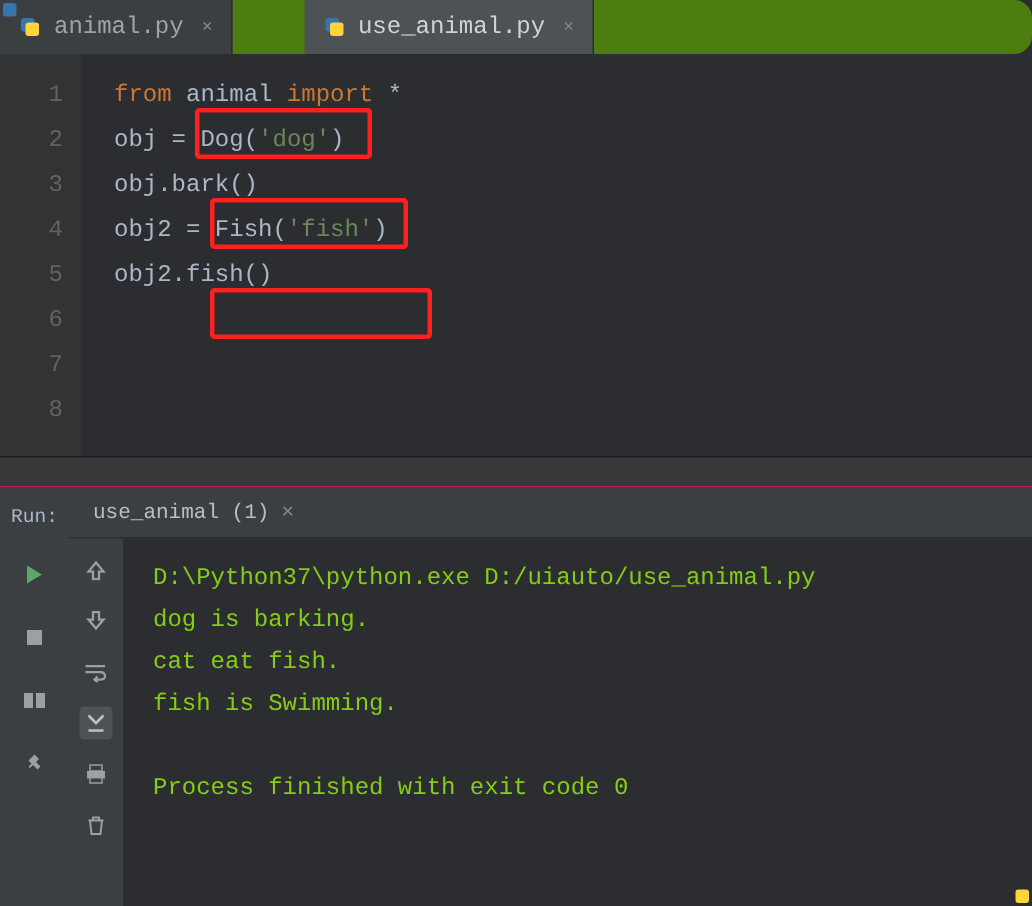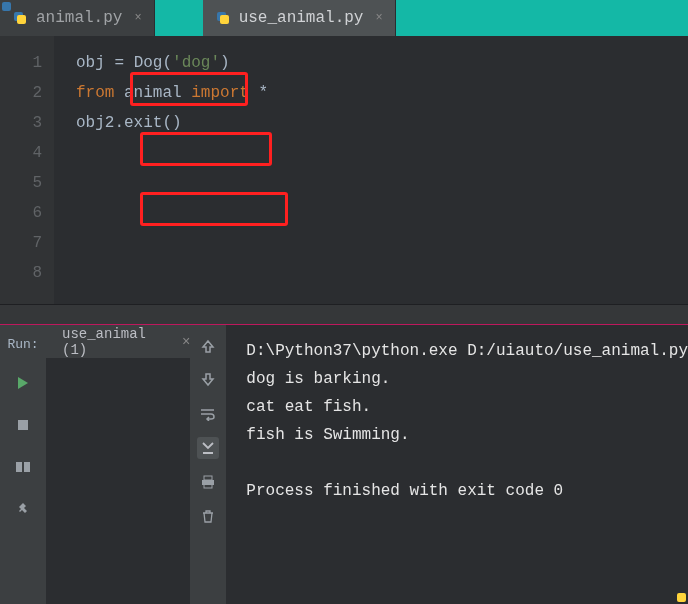--- a/index.html
+++ b/index.html
@@ -5,23 +5,24 @@
   * { box-sizing: border-box; margin: 0; padding: 0; }
   html, body { width: 688px; height: 604px; overflow: hidden; }
   body {
     background: #2b2d30;
     font-family: "Consolas", "Courier New", monospace;
     font-size: 16px;
     color: #bcbec4;
   }
   .tabs {
     display: flex;
-    background: #14b8a6;
+    background: #4d7c0f;
     height: 36px;
     align-items: stretch;
+    border-radius: 12px;
   }
   .tab {
     display: flex;
     align-items: center;
     gap: 8px;
     padding: 0 12px;
     border-right: 1px solid #2b2d30;
     background: #3c3f41;
     color: #a0a3a6;
     cursor: pointer;
@@ -91,21 +92,21 @@
     padding-left: 8px;
     gap: 8px;
     background: #3c3f41;
     border-bottom: 1px solid #2b2d30;
     color: #bcbec4;
     font-size: 14px;
   }
   .run-body {
     flex: 1;
     display: flex;
-    flex-direction: row;
+    flex-direction: column;
   }
   .run-content {
     display: flex;
     flex: 1;
   }
   .run-toolcol {
     width: 36px;
     background: #3c3f41;
     display: flex;
     flex-direction: column;
@@ -129,21 +130,21 @@
   .icon-btn {
     width: 22px; height: 22px;
     display: flex; align-items: center; justify-content: center;
     cursor: pointer;
     color: #a9b7c6;
   }
   .icon-btn.active { background: #4e5254; border-radius: 3px; }
   .console {
     flex: 1;
     padding: 12px 0 12px 20px;
-    color: #e5e5e5;
+    color: #84cc16;
     line-height: 28px;
     white-space: pre;
     font-size: 16px;
     background: #2b2d30;
   }
   svg { display: block; }
 </style>
 </head>
 <body>
 
@@ -165,23 +166,25 @@
     <div>1</div>
     <div>2</div>
     <div>3</div>
     <div>4</div>
     <div>5</div>
     <div>6</div>
     <div>7</div>
     <div>8</div>
   </div>
   <div class="code">
+    <div class="line"><span class="kw">from</span> <span class="ident">animal</span> <span class="kw">import</span> <span class="op">*</span></div>
     <div class="line"><span class="ident">obj</span><span class="op"> = </span><span class="ident">Dog</span><span class="op">(</span><span class="str">'dog'</span><span class="op">)</span></div>
-    <div class="line"><span class="kw">from</span> <span class="ident">animal</span> <span class="kw">import</span> <span class="op">*</span></div>
-    <div class="line"><span class="ident">obj2.exit()</span></div>
+    <div class="line"><span class="ident">obj.bark()</span></div>
+    <div class="line"><span class="ident">obj2</span><span class="op"> = </span><span class="ident">Fish</span><span class="op">(</span><span class="str">'fish'</span><span class="op">)</span></div>
+    <div class="line"><span class="ident">obj2.fish()</span></div>
 
     <div class="redbox" style="top:36px; left:76px; width:118px; height:34px;"></div>
     <div class="redbox" style="top:96px; left:86px; width:132px; height:34px;"></div>
     <div class="redbox" style="top:156px; left:86px; width:148px; height:34px;"></div>
   </div>
 </div>
 
 <div class="panel-divider"></div>
 
 <div class="run-panel">

